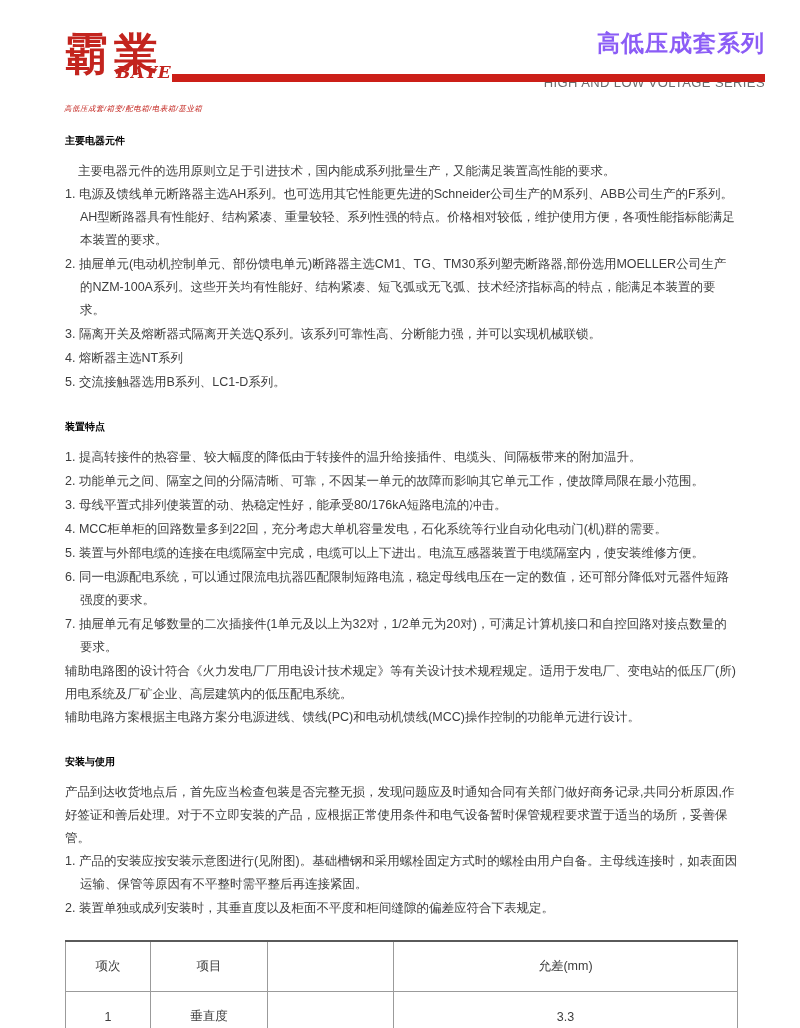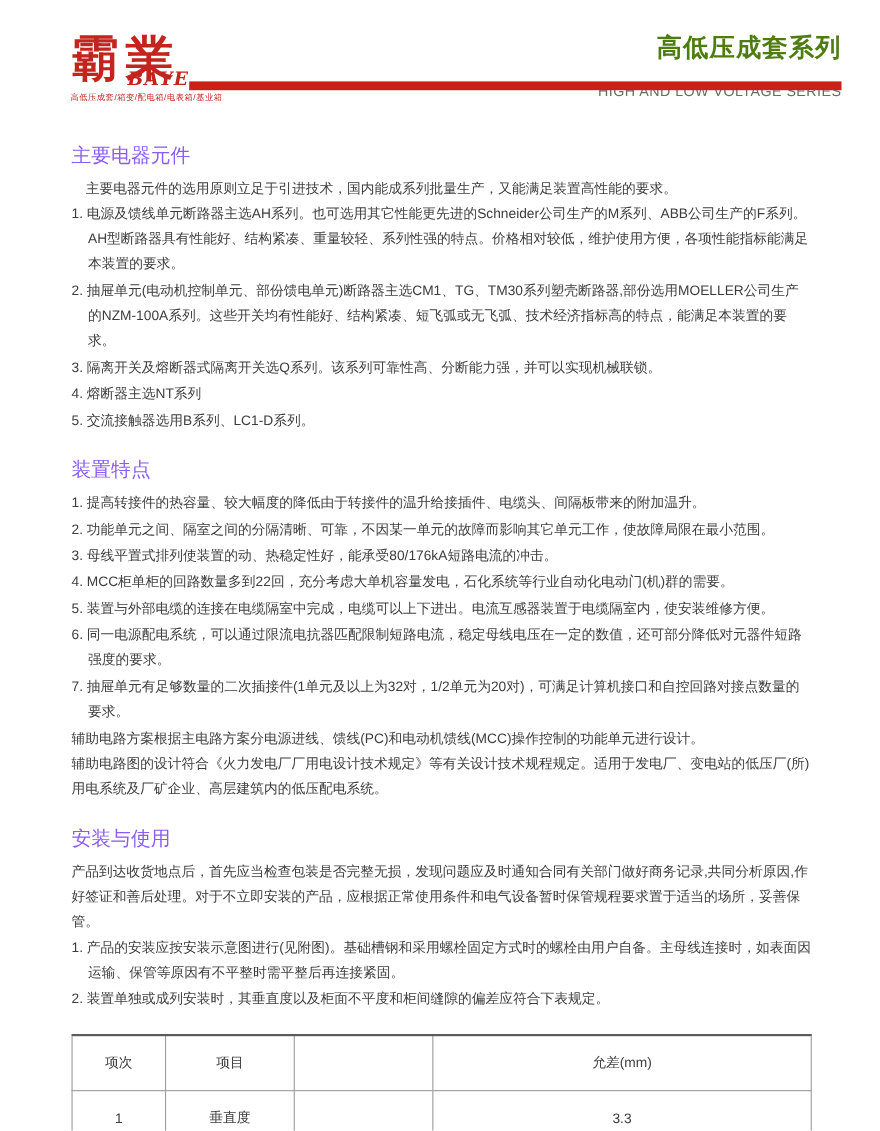--- a/index.html
+++ b/index.html
@@ -18,28 +18,28 @@
   .logo { position:absolute; left:64px; top:30px; color:#c3241e; }
   .logo-chars {
     font-family:"DejaVu Serif","Liberation Serif",serif;
     font-weight:bold; font-size:44px; line-height:48px; letter-spacing:6px;
   }
   .logo-latin {
     font-family:"DejaVu Serif","Liberation Serif",serif;
     font-style:italic; font-weight:bold; font-size:17px;
     margin:-16px 0 0 52px; letter-spacing:1px;
   }
-  .logo-tagline { font-size:7.5px; margin-top:2px; letter-spacing:0.5px; white-space:nowrap; }
+  .logo-tagline { font-size:7.5px; margin-top:22px; letter-spacing:0.5px; white-space:nowrap;font-style:italic; }
   .title-block { position:absolute; right:35px; top:30px; text-align:right; }
-  .header-title { font-size:23px; font-weight:bold; color:#4d7c0f; letter-spacing:1px; line-height:26px; }
+  .header-title { font-size:23px; font-weight:bold; color:#8b5cf6; letter-spacing:1px; line-height:26px; }
   .header-sub { font-size:13px; color:#6b6b6b; letter-spacing:0.4px; margin-top:19px; }
   .red-bar { position:absolute; left:172px; right:35px; top:74px; height:8px; background:#cc1f18; }
   
   .content { padding:0 62px 0 65px; }
-  h2.sec-heading { font-size:18px; font-weight:normal; color:#8b5cf6; margin:24px 0 10px 0; line-height:18px; }
+  h2.sec-heading { font-size:10px; font-weight:bold; color:#000000; margin:24px 0 10px 0; line-height:18px; }
   .para, .item { font-size:12.5px; line-height:23px; color:#3d3d3d; }
   .para.indent { padding-left:13px; }
   .item { padding-left:15px; text-indent:-15px; margin-bottom:1px; }
   
   table.tol-table {
     width:100%; border-collapse:collapse; table-layout:fixed;
     margin-top:20px; font-size:12.5px; color:#3d3d3d;
     border-top:2px solid #5a5a5a; border-bottom:2px solid #5a5a5a;
   }
   table.tol-table th, table.tol-table td {
@@ -85,22 +85,22 @@
       <div class="item">1. 提高转接件的热容量、较大幅度的降低由于转接件的温升给接插件、电缆头、间隔板带来的附加温升。</div>
       <div class="item">2. 功能单元之间、隔室之间的分隔清晰、可靠，不因某一单元的故障而影响其它单元工作，使故障局限在最小范围。</div>
       <div class="item">3. 母线平置式排列使装置的动、热稳定性好，能承受80/176kA短路电流的冲击。</div>
       <div class="item">4. MCC柜单柜的回路数量多到22回，充分考虑大单机容量发电，石化系统等行业自动化电动门(机)群的需要。</div>
       <div class="item">5. 装置与外部电缆的连接在电缆隔室中完成，电缆可以上下进出。电流互感器装置于电缆隔室内，使安装维修方便。</div>
       <div class="item">6. 同一电源配电系统，可以通过限流电抗器匹配限制短路电流，稳定母线电压在一定的数值，还可部分降低对元器件短路强度的要求。</div>
       <div class="item">7. 抽屉单元有足够数量的二次插接件(1单元及以上为32对，1/2单元为20对)，可满足计算机接口和自控回路对接点数量的要求。</div>
     </div>
 
     <div class="sec">
+      <p class="para">辅助电路图的设计符合《火力发电厂厂用电设计技术规定》等有关设计技术规程规定。适用于发电厂、变电站的低压厂(所)用电系统及厂矿企业、高层建筑内的低压配电系统。</p>
       <p class="para">辅助电路方案根据主电路方案分电源进线、馈线(PC)和电动机馈线(MCC)操作控制的功能单元进行设计。</p>
-      <p class="para">辅助电路图的设计符合《火力发电厂厂用电设计技术规定》等有关设计技术规程规定。适用于发电厂、变电站的低压厂(所)用电系统及厂矿企业、高层建筑内的低压配电系统。</p>
     </div>
 
     <div class="sec">
       <h2 class="sec-heading">安装与使用</h2>
       <p class="para">产品到达收货地点后，首先应当检查包装是否完整无损，发现问题应及时通知合同有关部门做好商务记录,共同分析原因,作好签证和善后处理。对于不立即安装的产品，应根据正常使用条件和电气设备暂时保管规程要求置于适当的场所，妥善保管。</p>
       <div class="item">1. 产品的安装应按安装示意图进行(见附图)。基础槽钢和采用螺栓固定方式时的螺栓由用户自备。主母线连接时，如表面因 运输、保管等原因有不平整时需平整后再连接紧固。</div>
       <div class="item">2. 装置单独或成列安装时，其垂直度以及柜面不平度和柜间缝隙的偏差应符合下表规定。</div>
     </div>
 
     <table class="tol-table">

